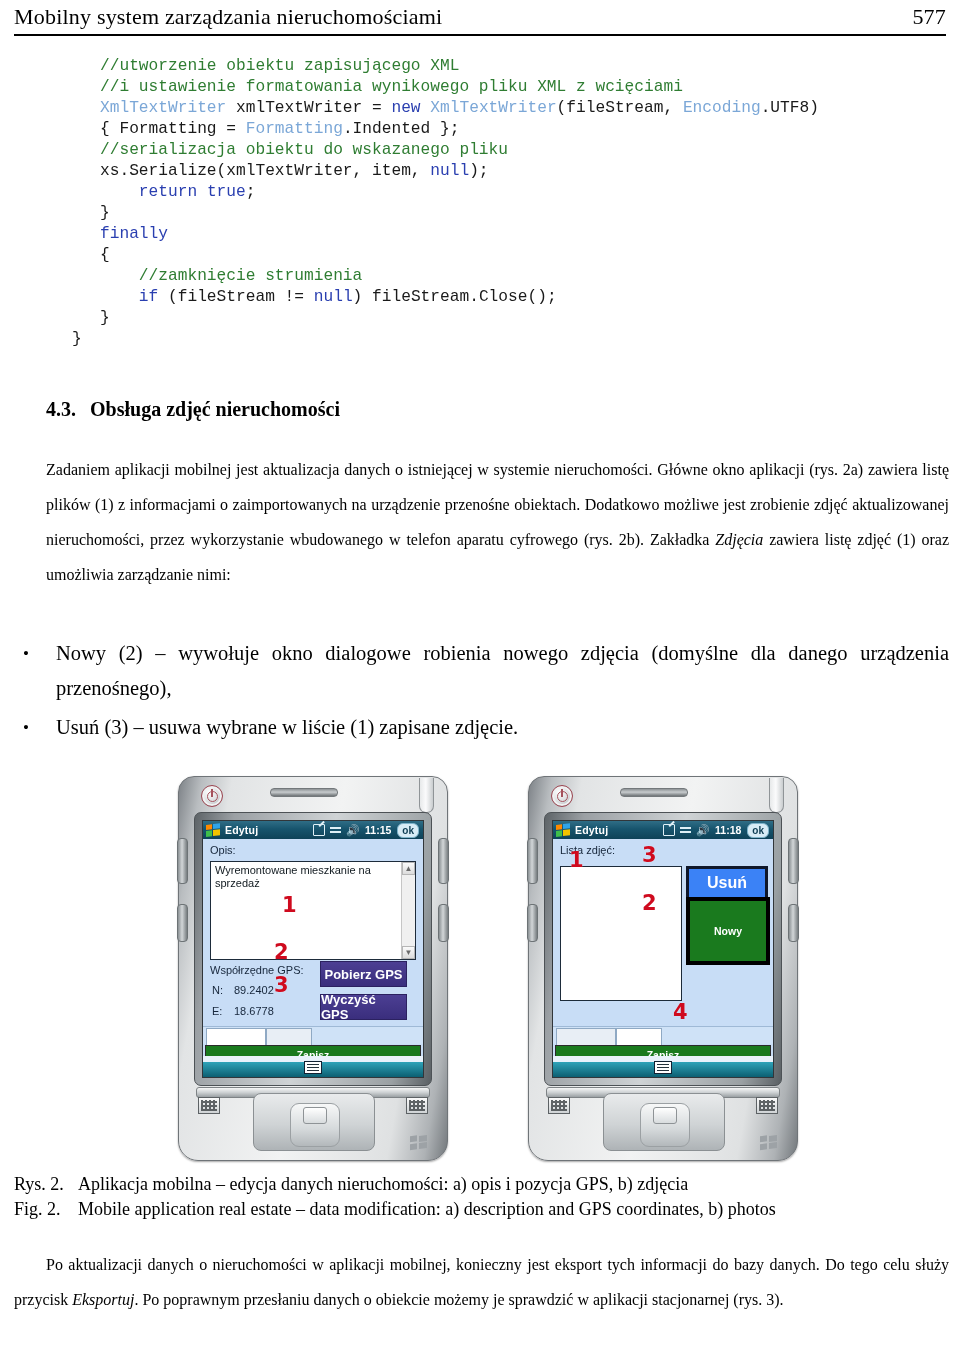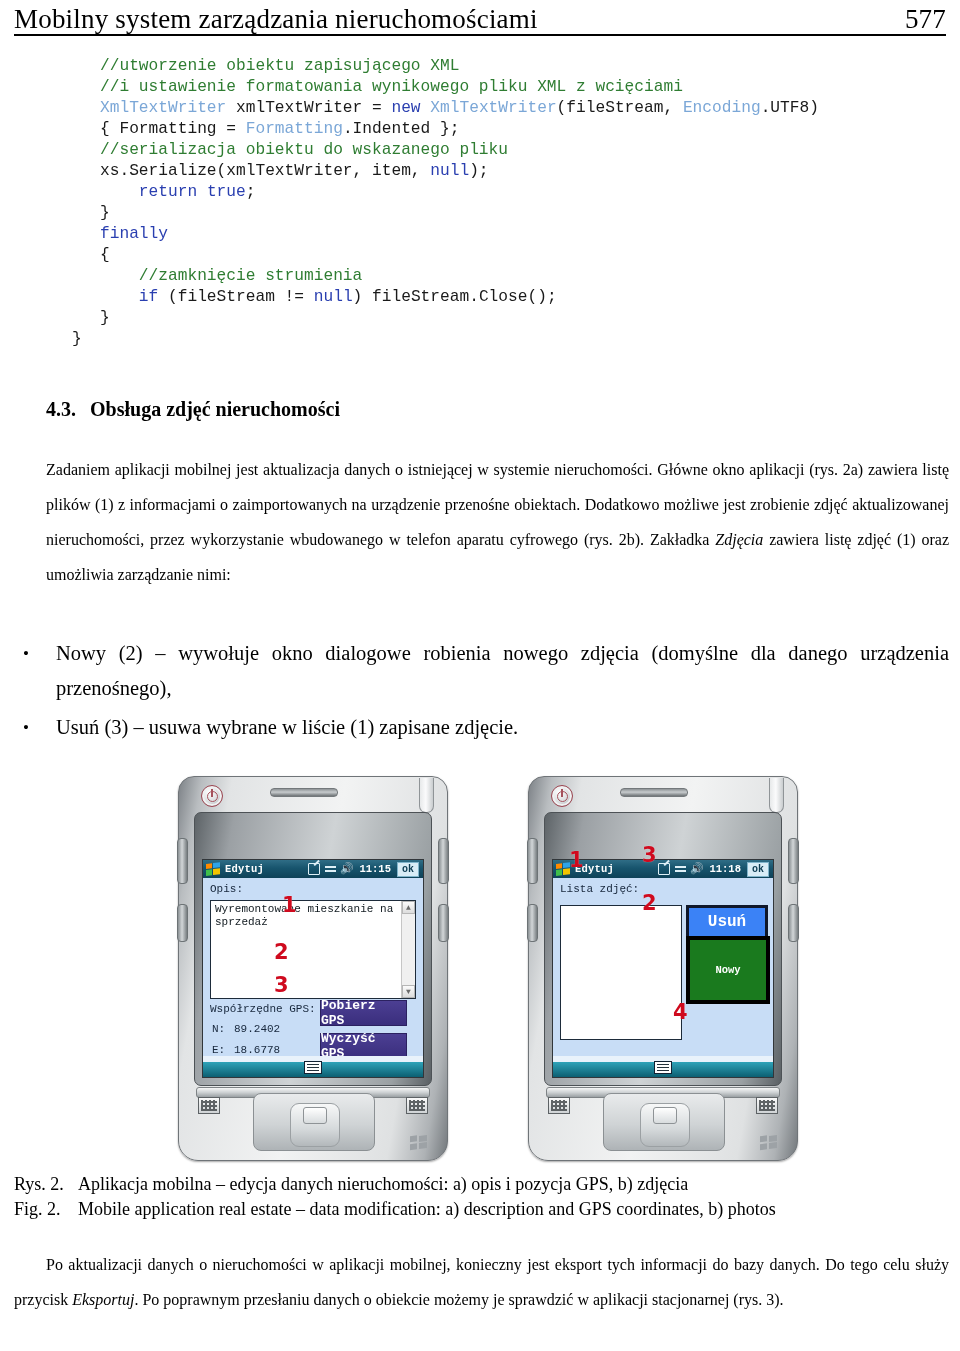--- a/index.html
+++ b/index.html
@@ -15,21 +15,21 @@
   }
 
   
   .page-header {
     position: absolute;
     left: 14px; right: 14px; top: 4px;
     height: 34px;
     display: flex;
     align-items: flex-start;
     justify-content: space-between;
-    font-size: 27px;
+    font-size: 22px;
     letter-spacing: .2px;
   }
   .page-header .hdr-title { white-space: nowrap; }
   .page-header .hdr-page  { white-space: nowrap; }
   .header-rule {
     position: absolute;
     left: 14px; right: 14px; top: 34px;
     border-top: 2px solid #000;
   }
 
@@ -122,23 +122,22 @@
     border-radius: 7px;
     background: linear-gradient(100deg,#5d6367 0%, #9ba0a4 14%, #cfd3d5 50%, #9aa0a3 86%, #5a6064 100%);
     border: 1px solid #4d5256;
   }
   
   .pda-screen {
     position: absolute;
     left: 7px; top: 7px; right: 7px; bottom: 7px;
     background: #c6dcf5;
     overflow: hidden;
-    font-family: Liberation Mono, monospace;
+    font-family: Liberation Sans, sans-serif;
     border: 1px solid #31363a;
-    margin-top: 39px;
   }
 
   
   .power-btn {
     position: absolute;
     left: 23px; top: 9px;
     width: 20px; height: 20px;
     border-radius: 50%;
     background: radial-gradient(circle at 35% 30%, #fdfdfd 0%, #d9dcde 55%, #9aa0a4 100%);
     border: 1.6px solid #9c4550;
@@ -313,21 +312,21 @@
   .tb-ico.net::after  { top: 6px; }
   .tb-ico.snd { font-size: 11px; }
   .tb-time { font-size: 10.5px; margin-right: 6px; letter-spacing: 0; }
   .tb-ok {
     background: #d8ecf6;
     color: #0d3c52;
     font-size: 10px;
     padding: 1px 4px;
     margin-right: 4px;
     border: 1px solid #7fb4cb;
-    border-radius: 0;
+    border-radius: 6px;
   }
 
   .screen-body {
     position: absolute;
     left: 0; right: 0; top: 18px; bottom: 0;
     background: #c8ddf6;
   }
 
   .fld-label {
     position: absolute;

